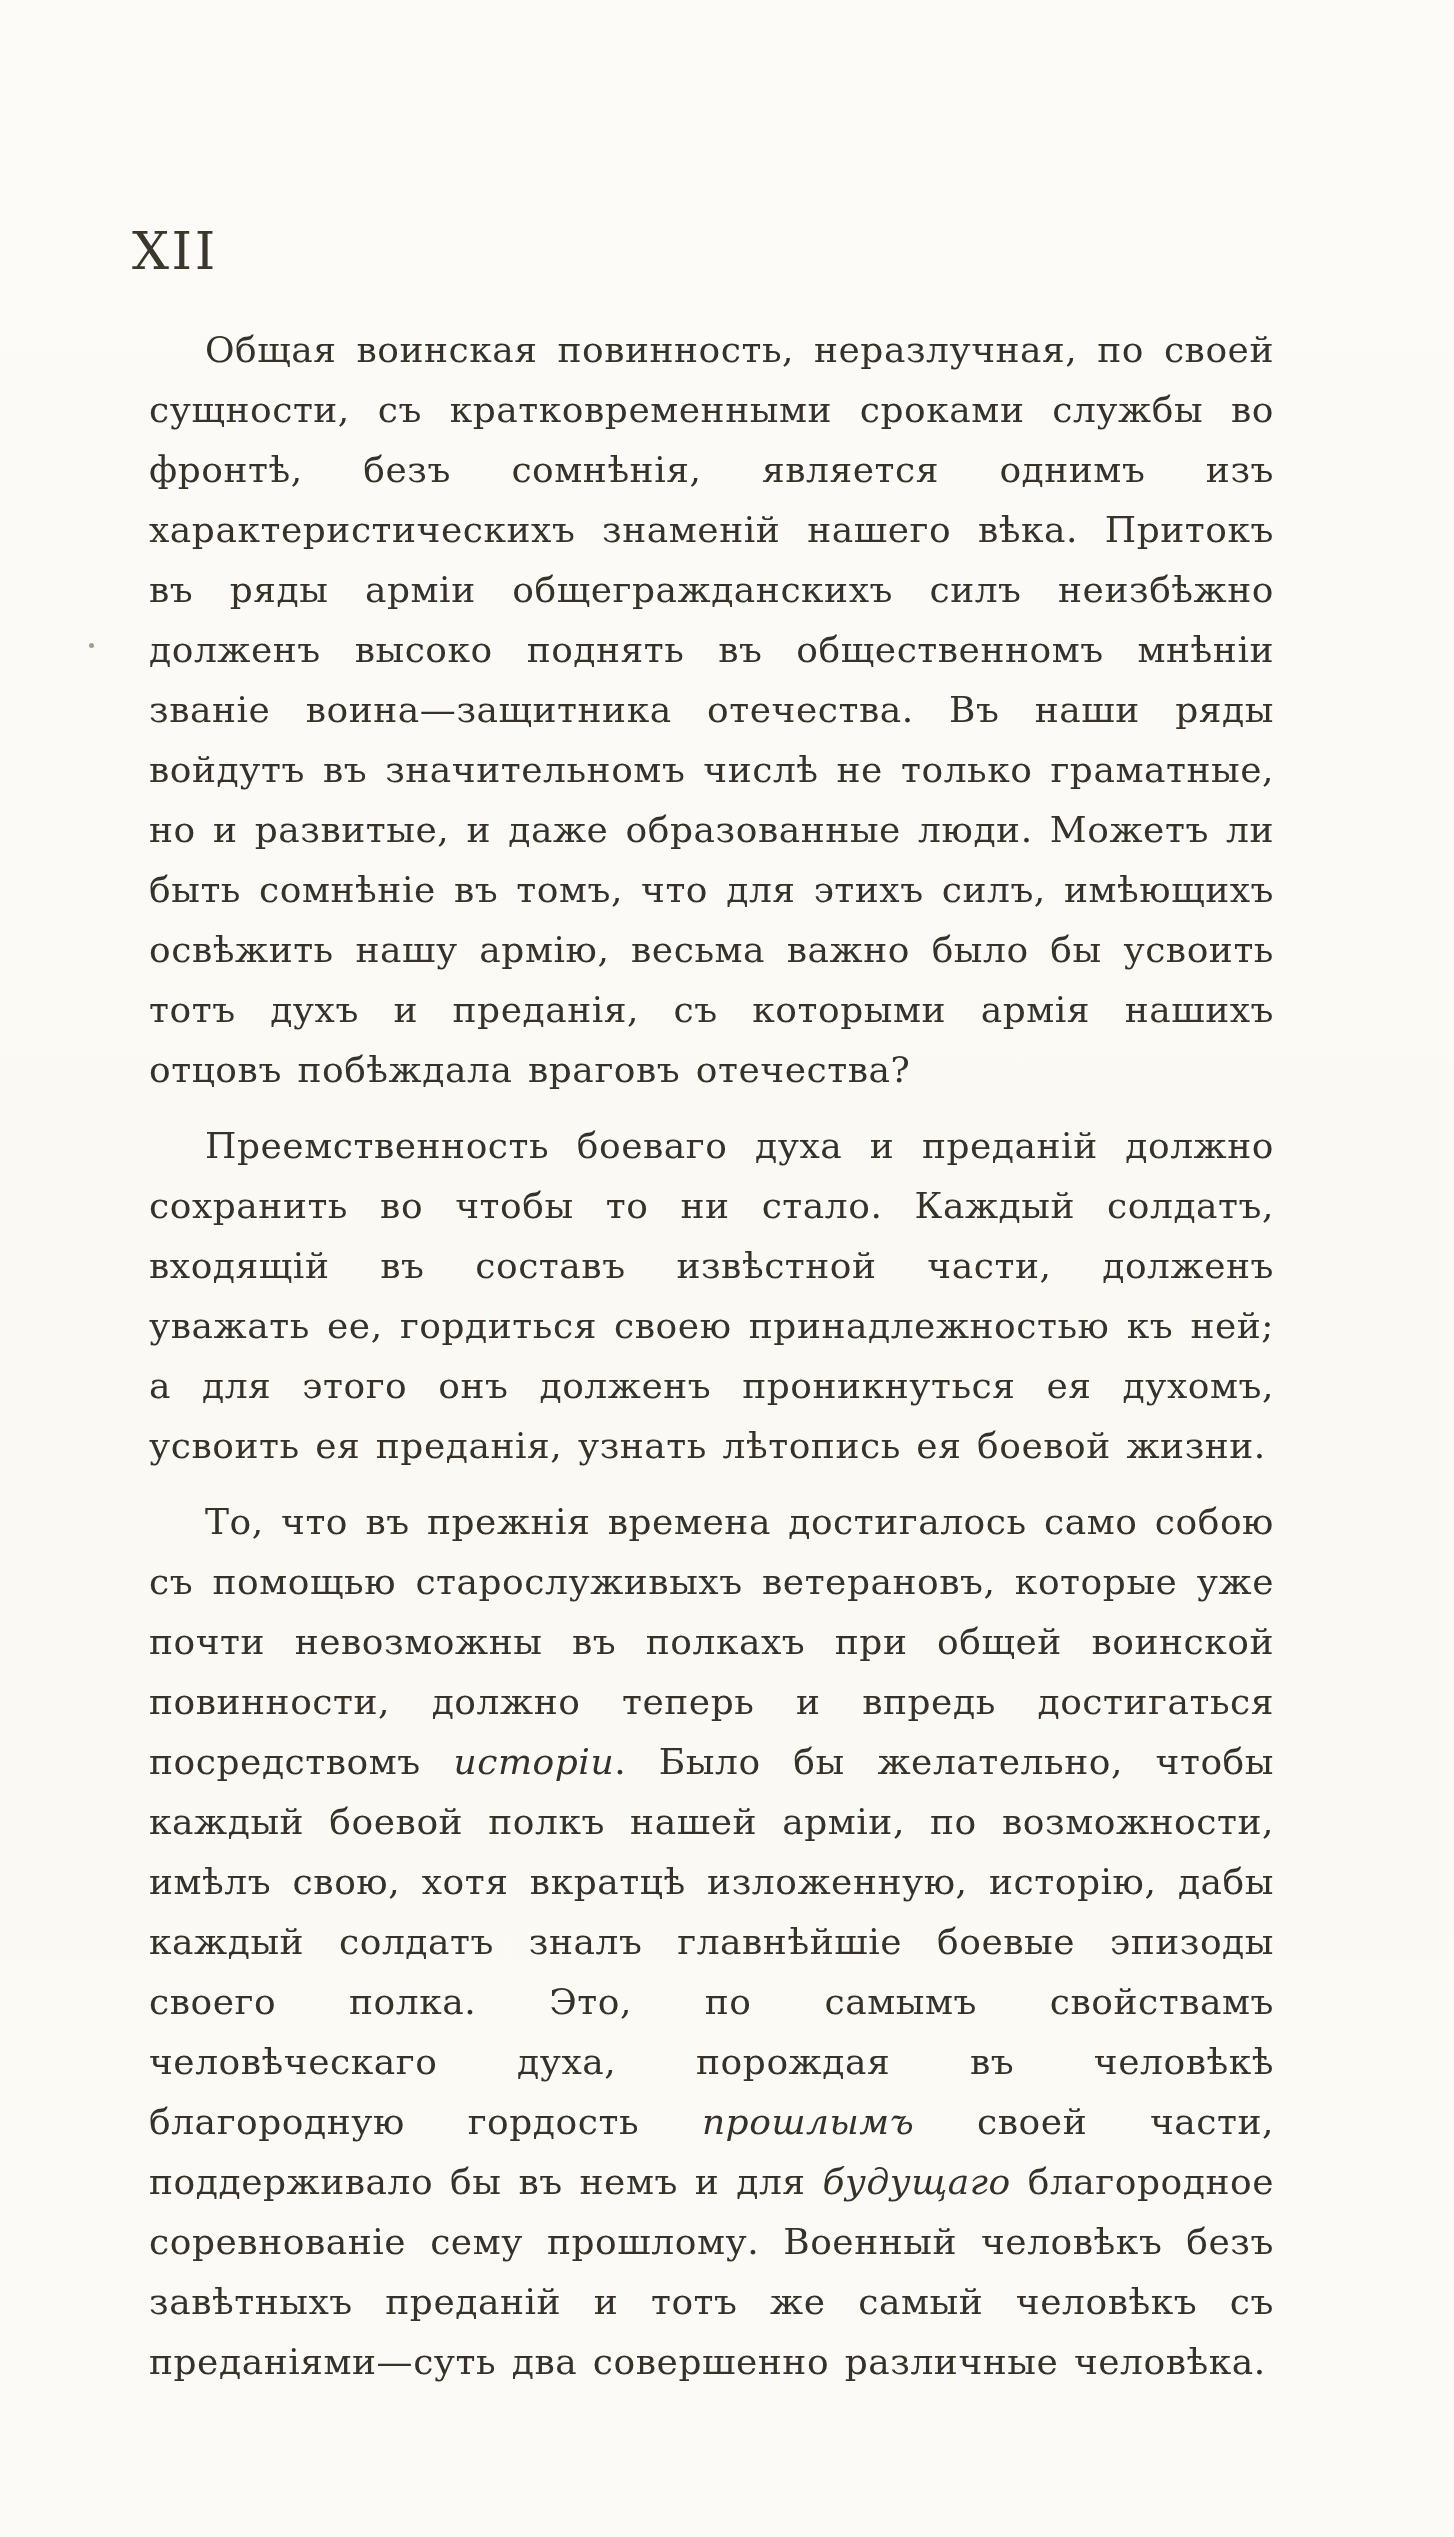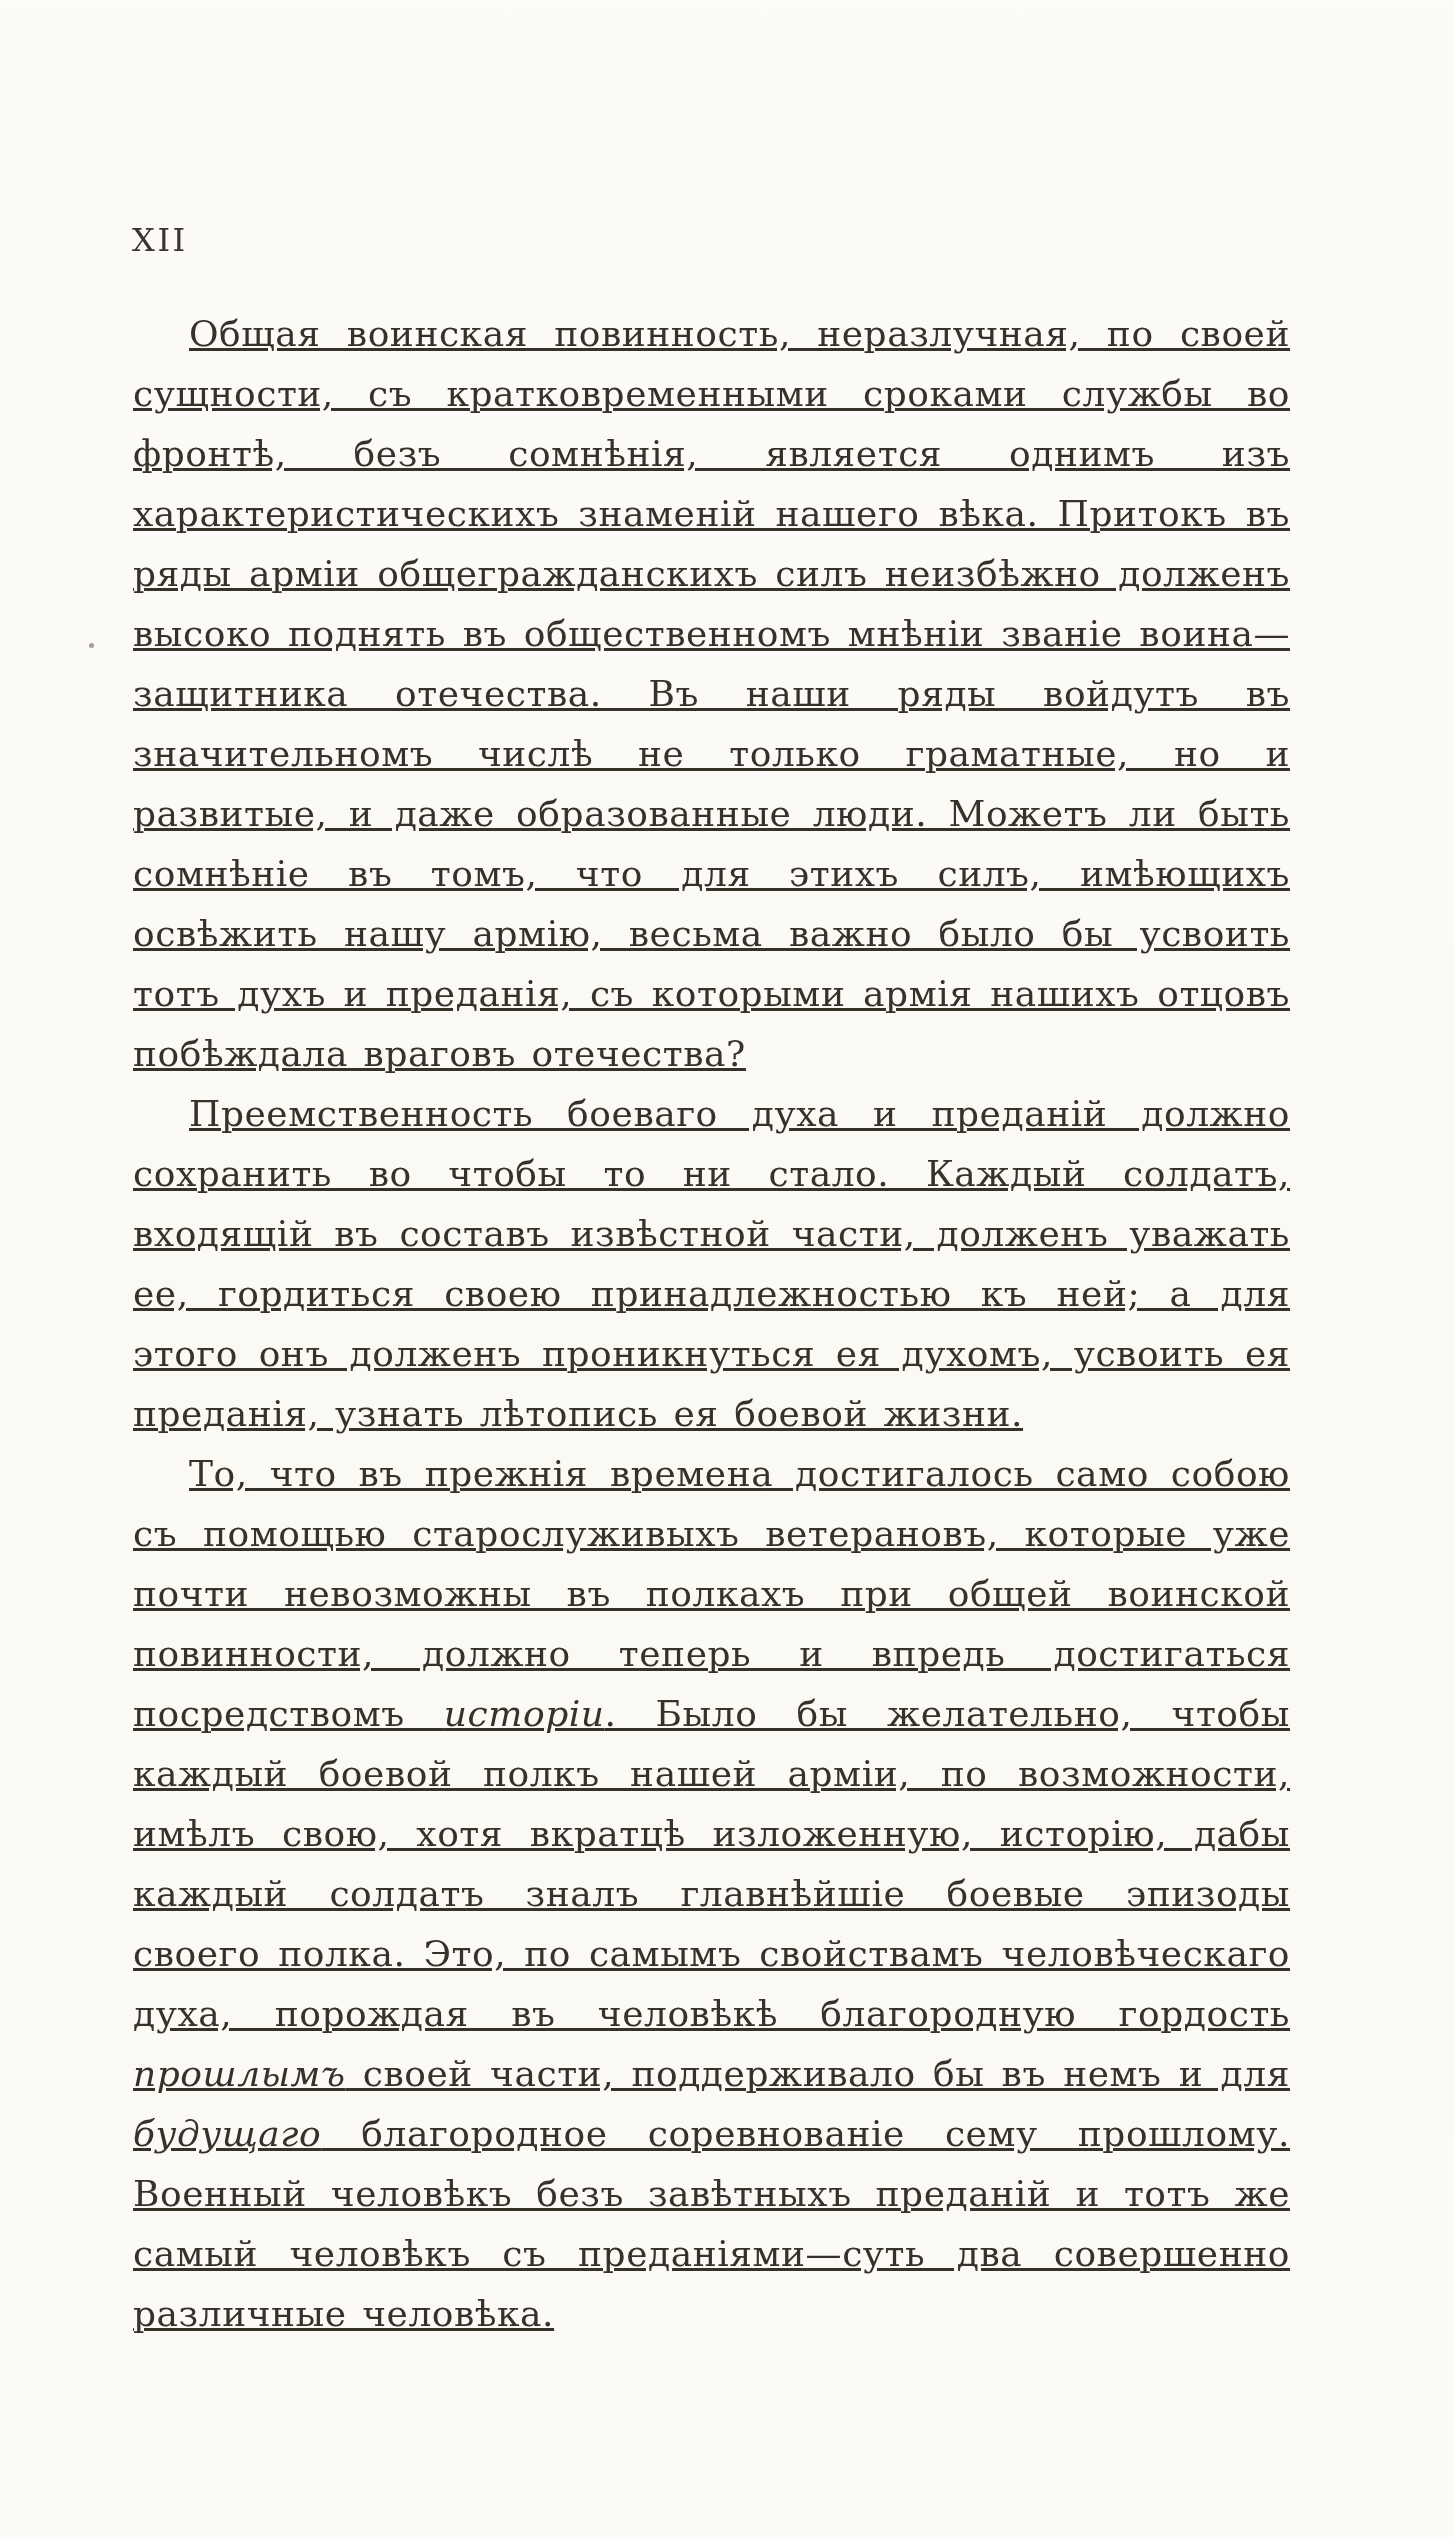--- a/index.html
+++ b/index.html
@@ -17,39 +17,38 @@
   }
   .scan-page {
     position: absolute;
     inset: 0;
     background: linear-gradient(180deg, #fcfbf8 0%, #faf9f4 55%, #fbfaf6 100%);
   }
   .page-number {
     position: absolute;
     left: 132px;
     top: 221px;
-    font-size: 32px;
+    font-size: 52px;
     letter-spacing: 2.6px;
     color: #3b372d;
   }
   .page-text {
     position: absolute;
     left: 133px;
     top: 304px;
     width: 1157px;
     font-size: 36px;
     line-height: 60px;
     text-align: justify;
     word-spacing: 0.10em;
     letter-spacing: 0.015em;
   }
   .page-text p {
-    margin: 0;
+    margin: 16px;
     text-indent: 56px;
-    text-decoration: underline;
   }
   .page-text i {
     font-style: italic;
   }
   .scan-speck {
     position: absolute;
     left: 89px;
     top: 643px;
     width: 5.3px;
     height: 5.3px;

